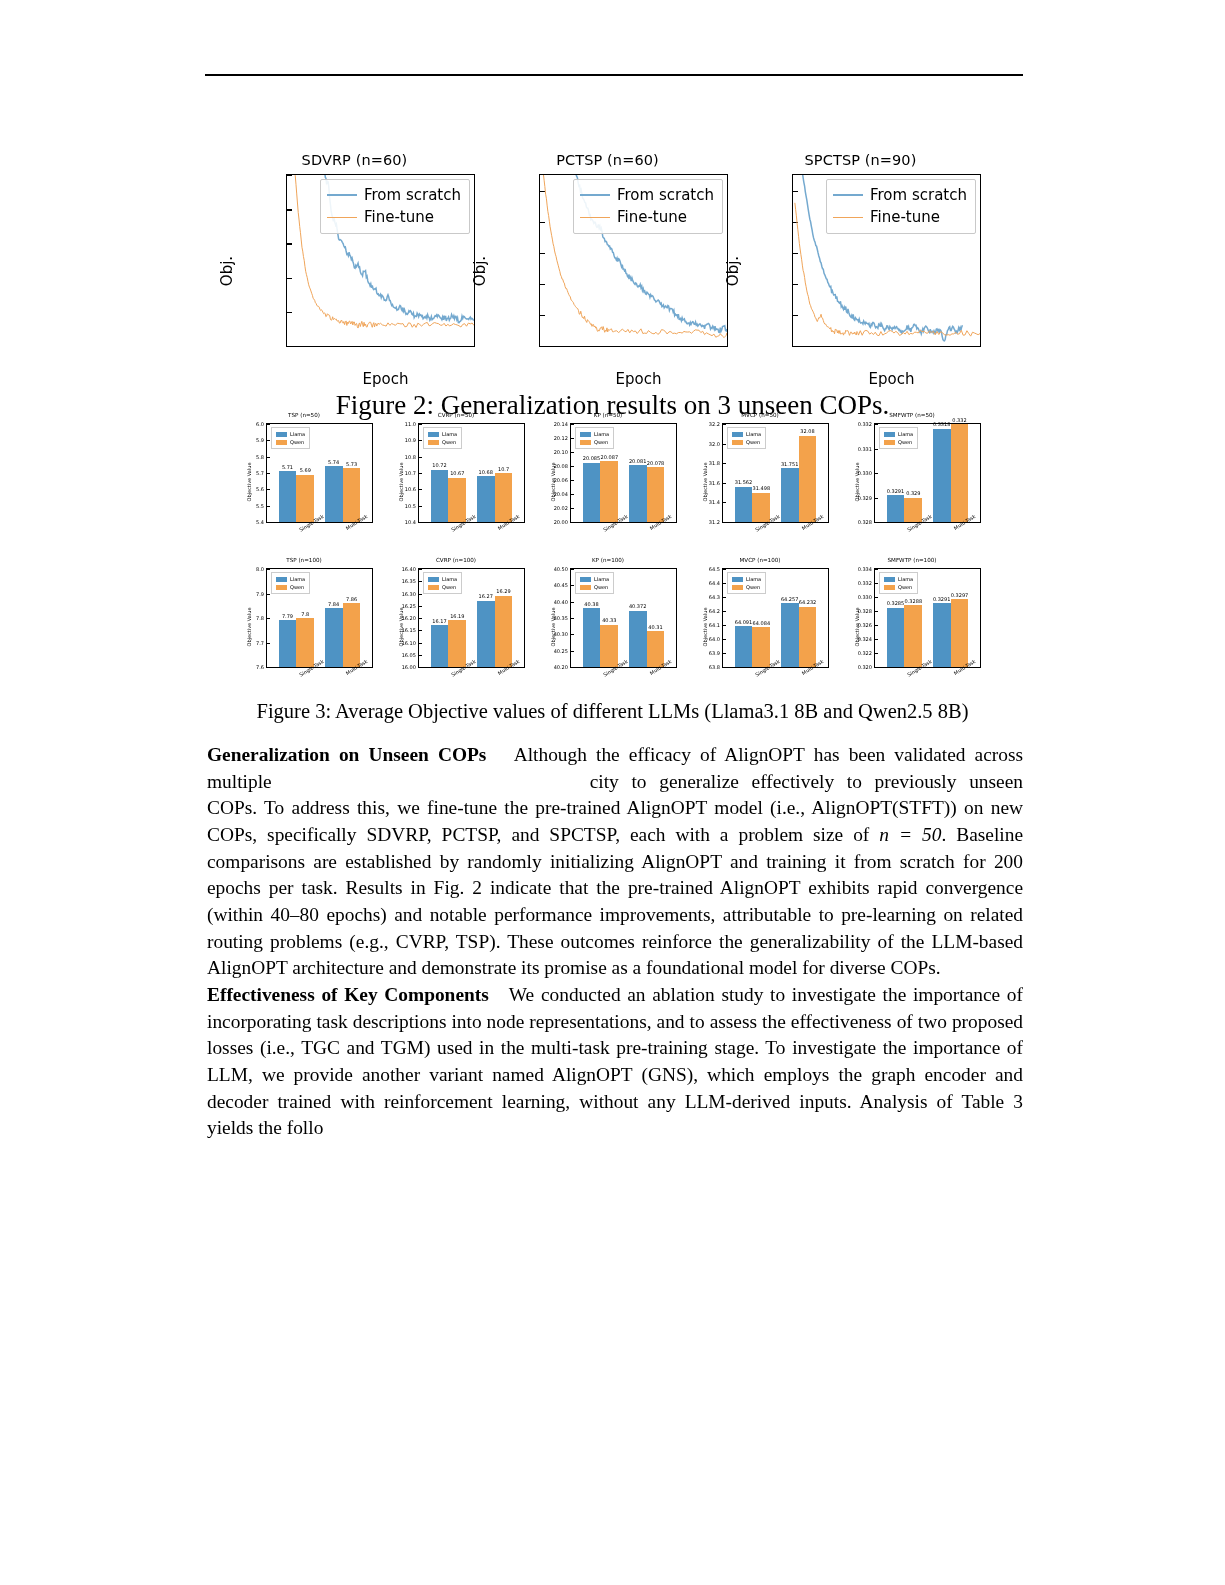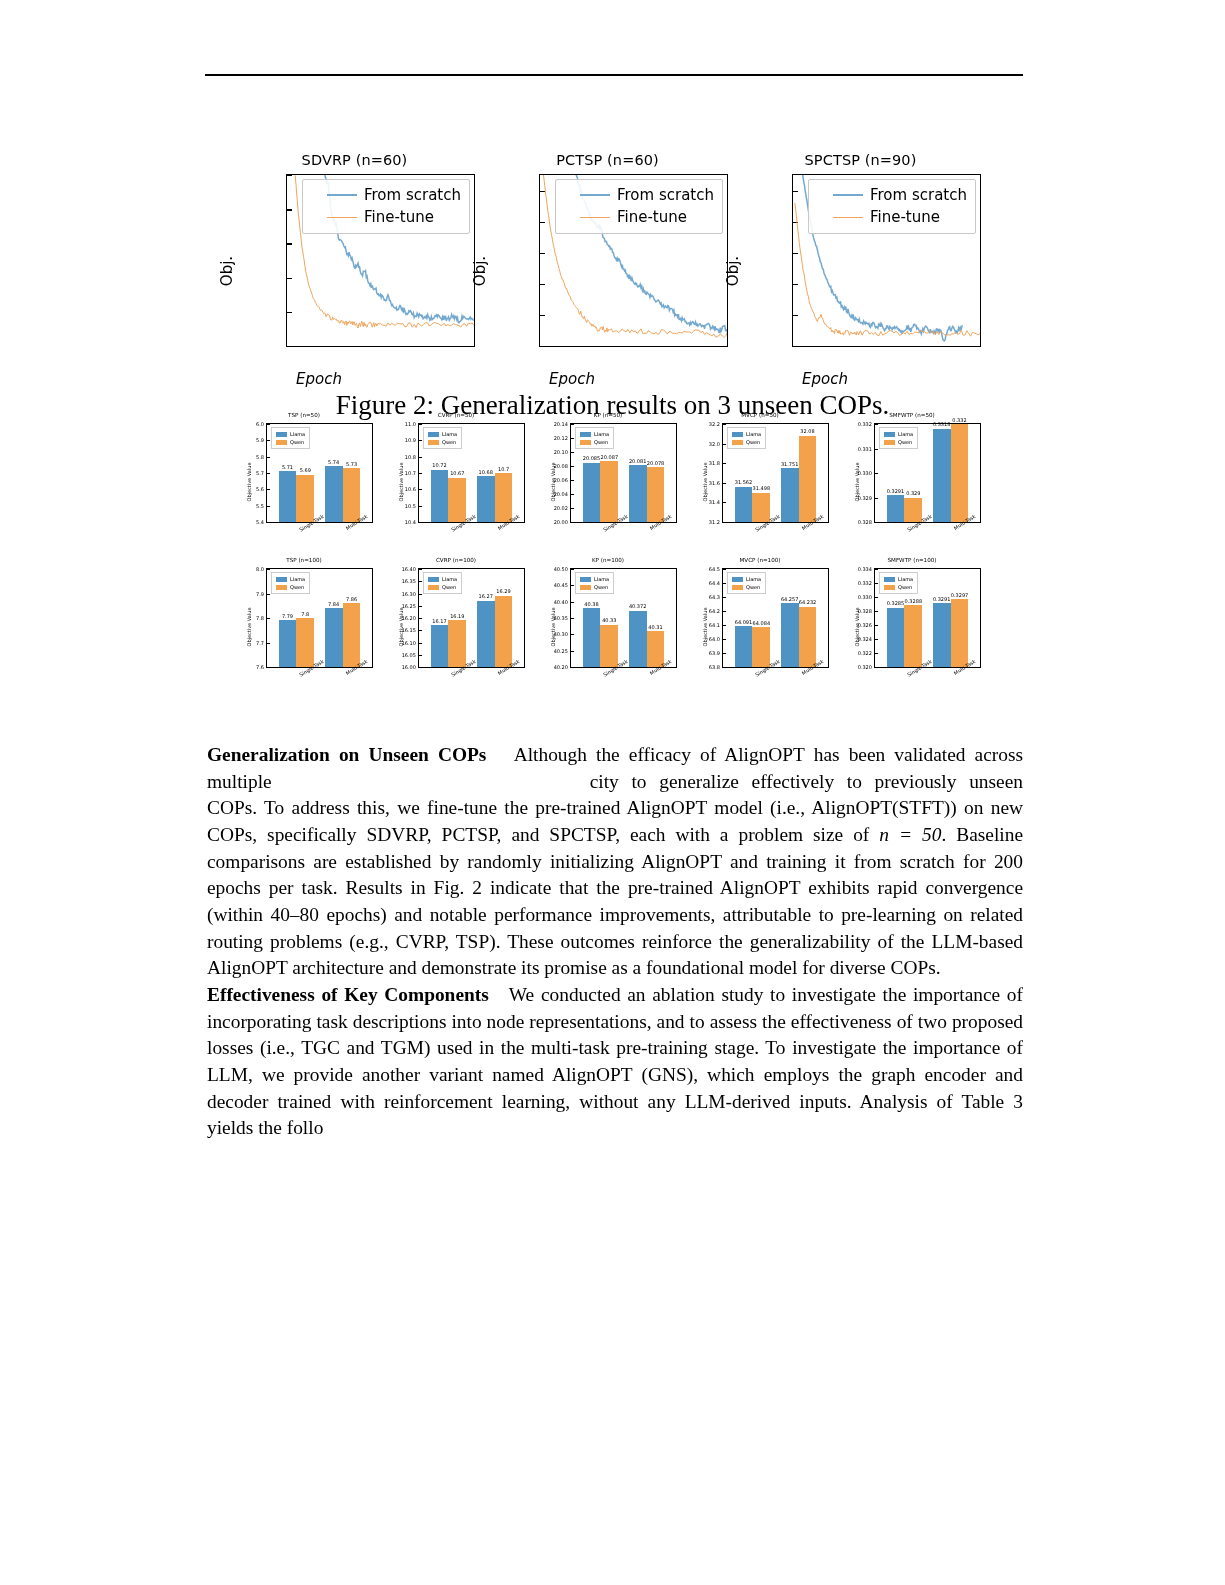--- a/index.html
+++ b/index.html
@@ -16,30 +16,30 @@
   .top-rule { position: absolute; left: 205px; top: 74px; width: 818px; height: 1.5px; background: #000; }
 
   
   .fig2 { position: absolute; left: 228px; top: 152px; width: 760px; height: 238px; display: flex; gap: 0px; }
   .lc { position: relative; width: 253px; height: 238px; }
   .lc-title { position: absolute; left: 0; top: 0; width: 100%; text-align: center;
               font-family: "DejaVu Sans", sans-serif; font-size: 14.5px; letter-spacing: .1px; }
   .lc-plot { position: absolute; left: 58px; top: 22px; right: 6px; bottom: 43px; border: 1.6px solid #000; overflow: hidden; background: #fff; }
   .lc-ylab { position: absolute; left: -16px; top: 50%; transform: translateY(-50%) rotate(-90deg);
              font-family: "DejaVu Sans", sans-serif; font-size: 15px; }
-  .lc-xlab { position: absolute; left: 68px; right: 6px; bottom: 2px; 
-             font-family: "DejaVu Sans", sans-serif; font-size: 15px; font-style: italic; }
+  .lc-xlab { position: absolute; left: 68px; right: 6px; bottom: 2px; text-align: center;
+             font-family: "DejaVu Sans", sans-serif; font-size: 15px; }
   .ytick { position: absolute; right: 100%; transform: translateY(-50%); padding-right: 6px;
            font-family: "DejaVu Sans", sans-serif; font-size: 14px; white-space: nowrap; }
   .ytick::after { content: ""; position: absolute; right: -5px; top: 50%; width: 5px; height: 1.4px; background: #000; }
   .xtick { position: absolute; top: 100%; transform: translateX(-50%); padding-top: 7px;
            font-family: "DejaVu Sans", sans-serif; font-size: 14.5px; white-space: nowrap; }
   .xtick::before { content: ""; position: absolute; left: 50%; top: 0; width: 1.4px; height: 5px; background: #000; }
   .lc-legend { position: absolute; right: 4px; top: 4px; border: 1px solid #c9c9c9; background: rgba(255,255,255,.88);
-               padding: 4px 8px 5px 24px; border-radius: 2px; }
+               padding: 4px 8px 5px 6px; border-radius: 2px; }
   .lc-legend .row { display: flex; align-items: center; gap: 7px; height: 22px; }
   .lc-legend .swatch { width: 30px; height: 0; border-top-style: solid; }
   .lc-legend .lbl { font-family: "DejaVu Sans", sans-serif; font-size: 15px; white-space: nowrap; }
 
   .fig2-cap { position: absolute; left: 0; top: 390px; width: 1225px; text-align: center; font-size: 27px; }
 
   
   .fig3 { position: absolute; left: 228px; top: 412px; width: 965px; }
   .fig3-row { display: flex; }
   .bc { position: relative; width: 152px; height: 145px; }
@@ -571,20 +571,21 @@
                 <span class="sw" style="background: rgb(243, 162, 75);"></span>
                 <span class="lbl">Qwen</span>
               </div>
             </div>
           </div>
           <div class="bc-xtick" style="left: 65.96px;">Single-Task</div>
           <div class="bc-xtick" style="left: 113.04px;">Multi-Task</div>
         </div>
       </div>
     </div>
+  <div class="fig3-cap">Figure 3: Average Objective values of different LLMs (Llama3.1 8B and Qwen2.5 8B)</div>
 
   <div class="body">
     <p>
       <span class="runin">Generalization on Unseen COPs</span><span>&nbsp;&nbsp;&nbsp;</span><span>Although the efficacy of AlignOPT has been validated across multiple</span><span class="gap"></span><span>city to generalize effectively to previously unseen COPs. To address this, we fine-tune the pre-trained AlignOPT model (i.e., AlignOPT(STFT)) on new COPs, specifically SDVRP, PCTSP, and SPCTSP, each with a problem size of</span>
       <span class="mathit">n = 50</span><span>. Baseline comparisons are established by randomly initializing AlignOPT and training it from scratch for 200 epochs per task. Results in Fig. 2 indicate that the pre-trained AlignOPT exhibits rapid convergence (within 40–80 epochs) and notable performance improvements, attributable to pre-learning on related routing problems (e.g., CVRP, TSP). These outcomes reinforce the generalizability of the LLM-based AlignOPT architecture and demonstrate its promise as a foundational model for diverse COPs.</span>
     </p>
 
 
     <p class="para2">
       <span class="runin">Effectiveness of Key Components</span><span>&nbsp;&nbsp;&nbsp;</span><span>We conducted an ablation study to investigate the importance of incorporating task descriptions into node representations, and to assess the effectiveness of two proposed losses (i.e., TGC and TGM) used in the multi-task pre-training stage. To investigate the importance of LLM, we provide another variant named AlignOPT (GNS), which employs the graph encoder and decoder trained with reinforcement learning, without any LLM-derived inputs. Analysis of Table 3 yields the follo</span>

